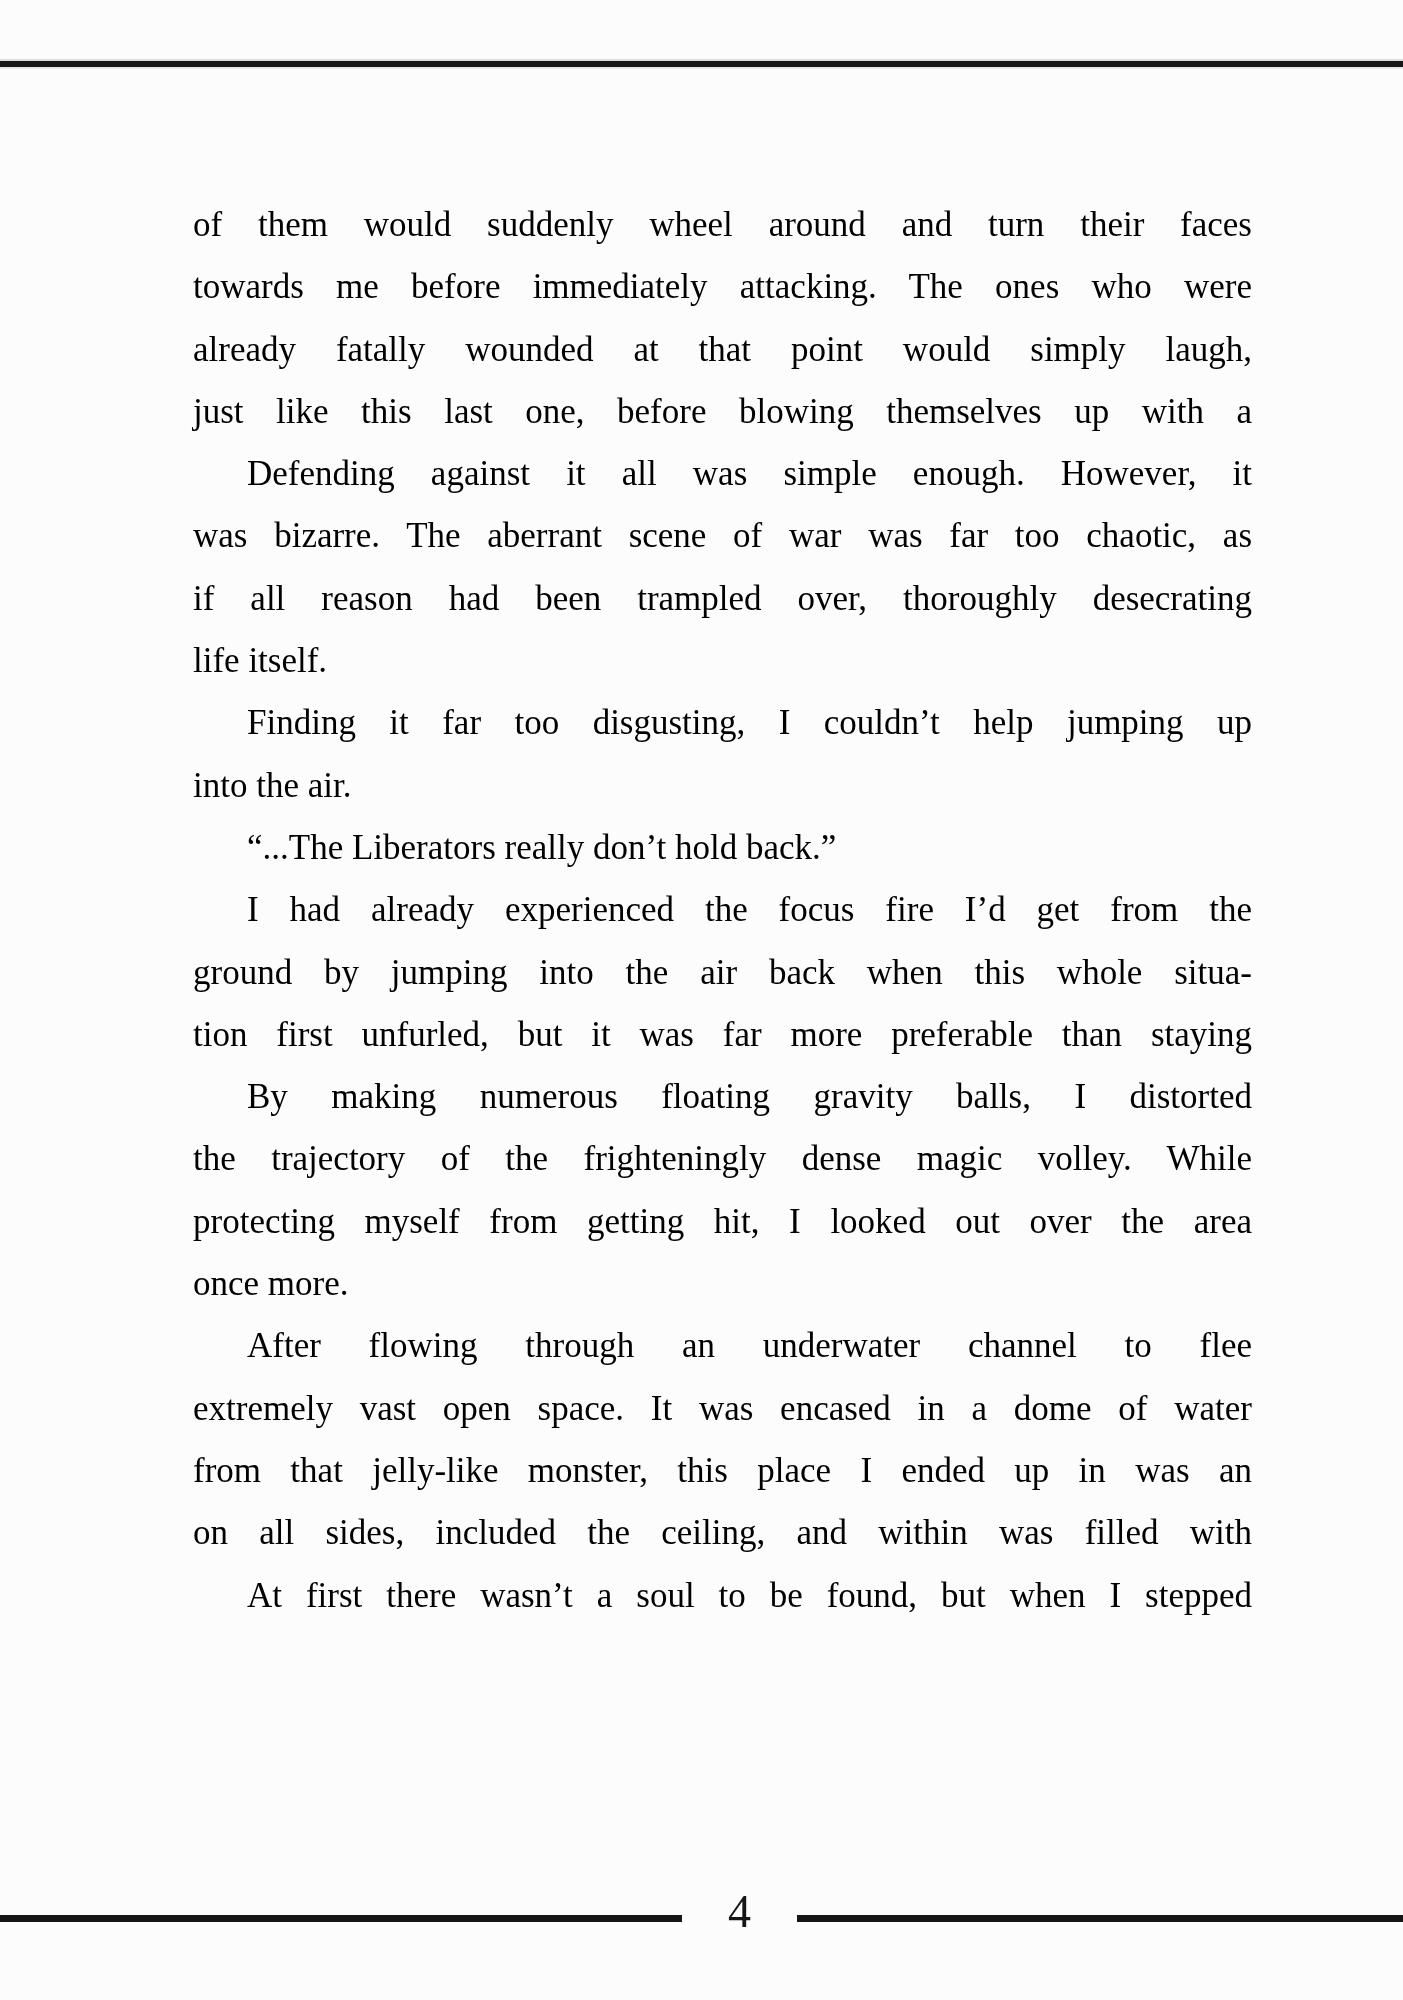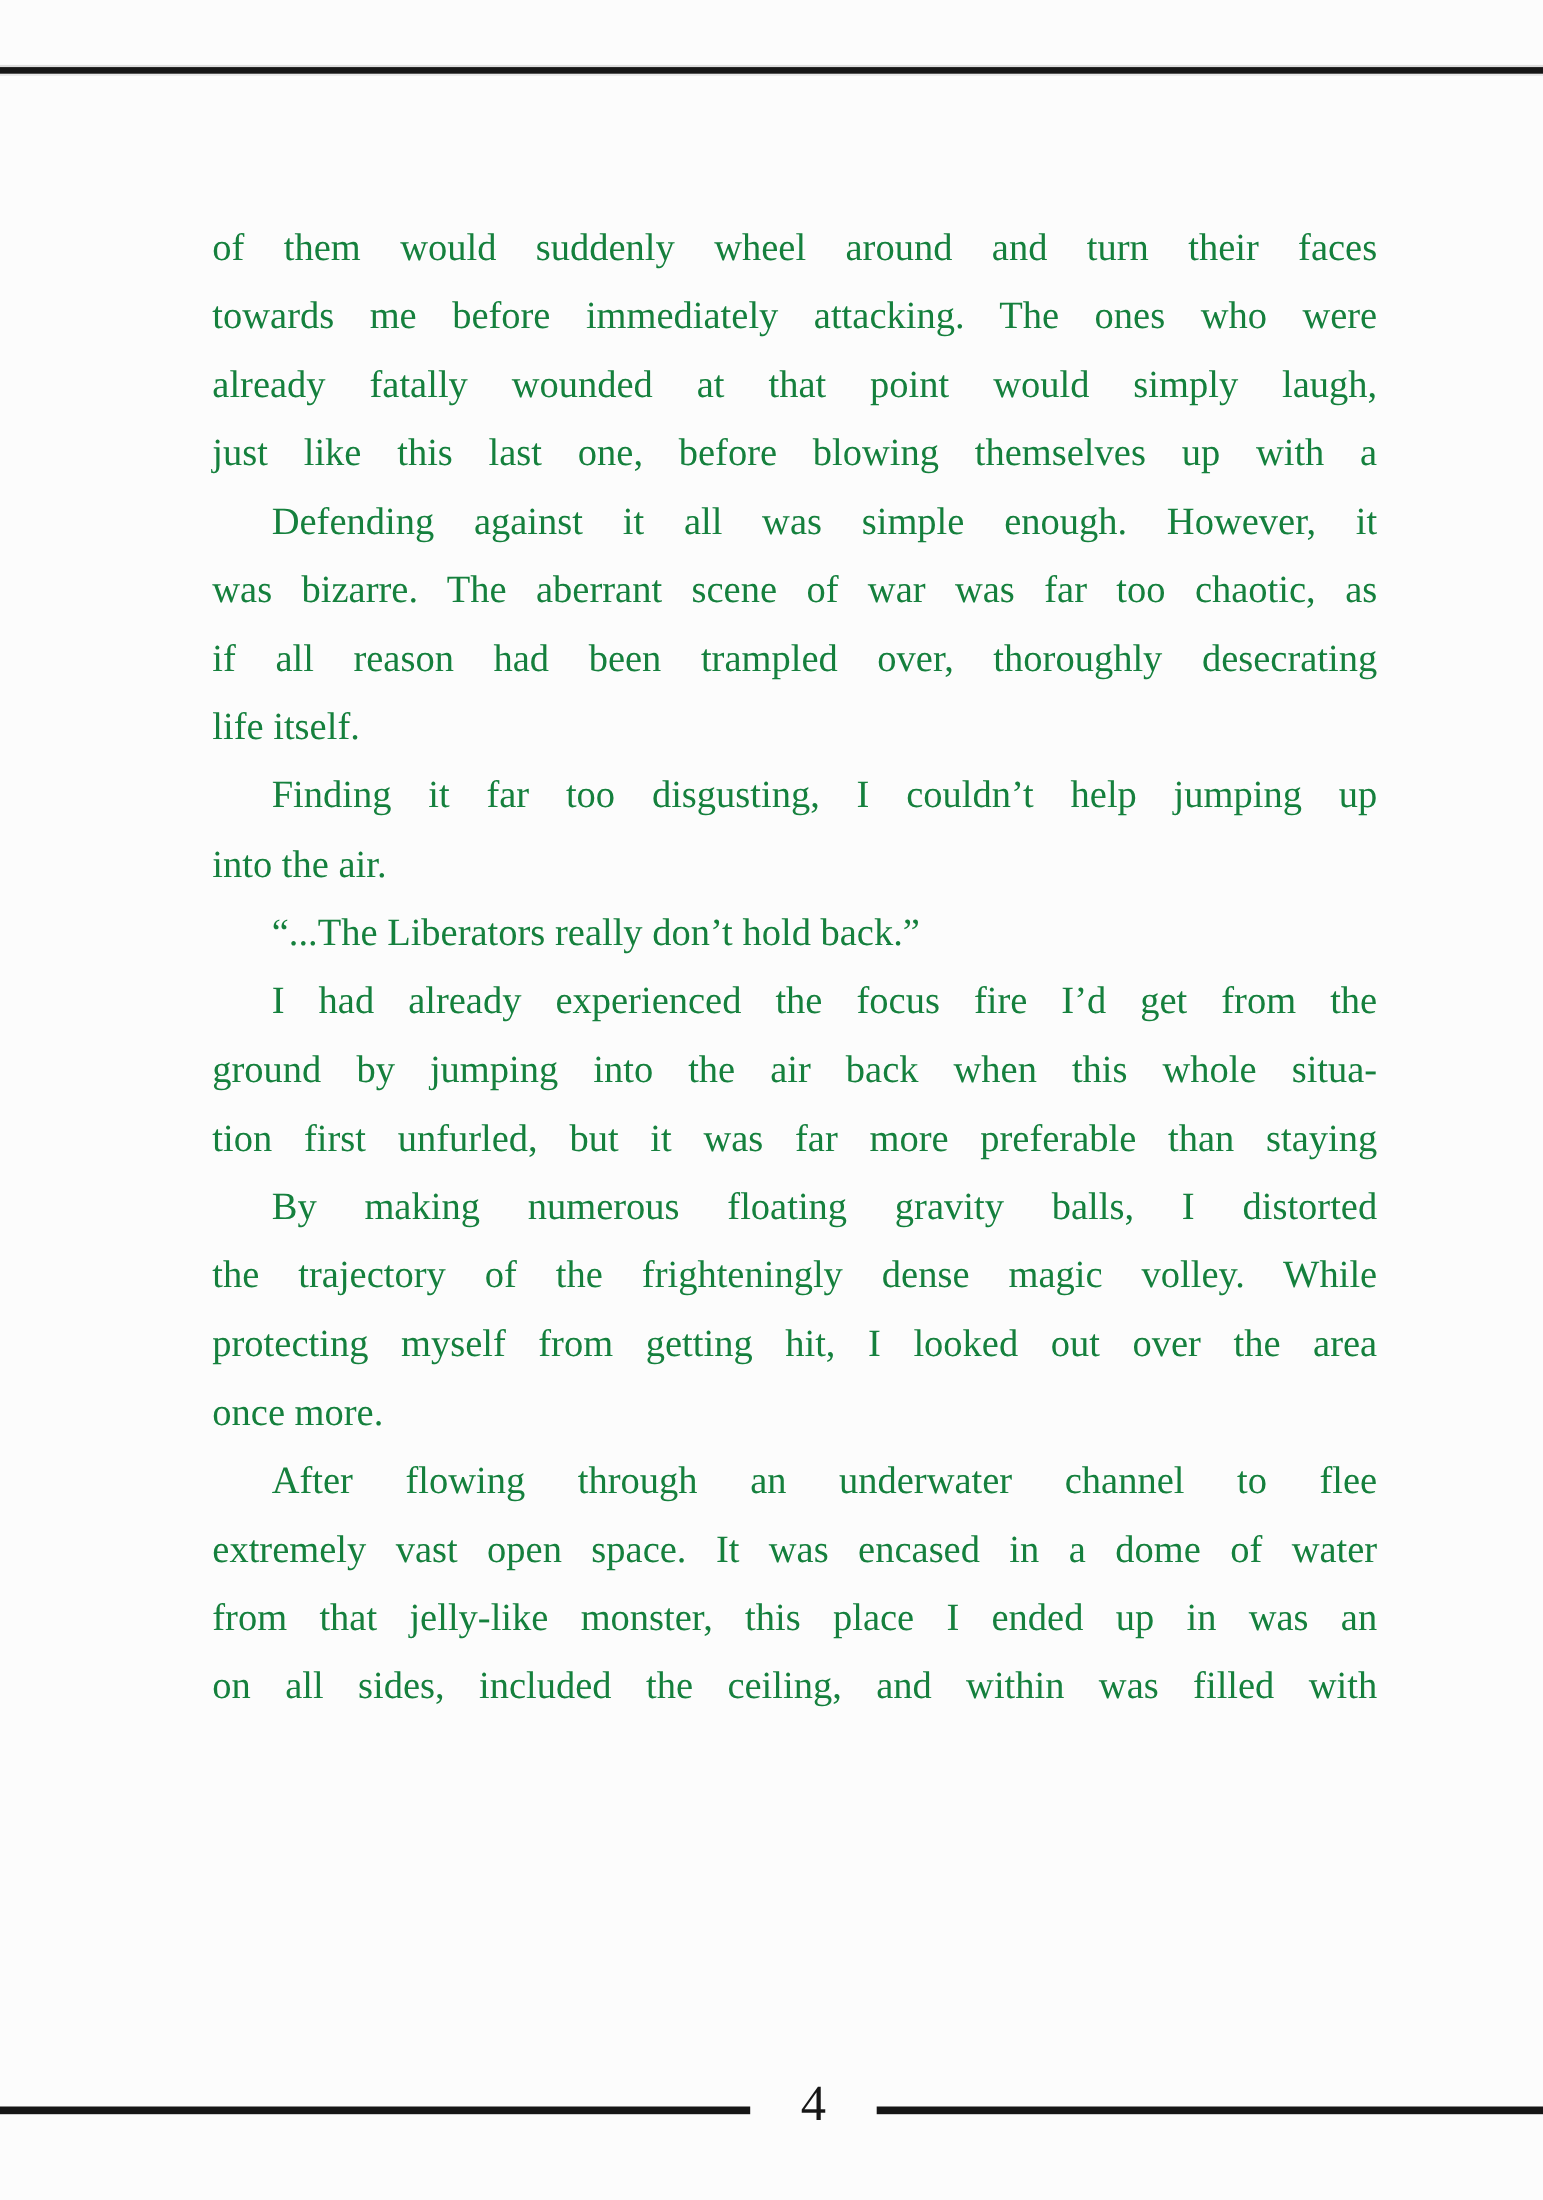--- a/index.html
+++ b/index.html
@@ -36,21 +36,21 @@
     left: 797px;
     top: 1915px;
     width: 606px;
     height: 7px;
   }
   .text {
     position: absolute;
     left: 193px;
     top: 194px;
     width: 1059px;
-    color: #15803d;
+    color: #000000;
   }
   .ln {
     font-size: 35px;
     line-height: 62.3px;
     height: 62.3px;
     overflow: visible;
   }
   .ln.j {
     text-align: justify;
     text-align-last: justify;
@@ -95,17 +95,18 @@
       <div class="ln j">ground by jumping into the air back when this whole situa-</div>
       <div class="ln j">tion first unfurled, but it was far more preferable than staying</div>
       <div class="ln j i">By making numerous floating gravity balls, I distorted</div>
       <div class="ln j">the trajectory of the frighteningly dense magic volley. While</div>
       <div class="ln j">protecting myself from getting hit, I looked out over the area</div>
       <div class="ln e">once more.</div>
       <div class="ln j i">After flowing through an underwater channel to flee</div>
       <div class="ln j">extremely vast open space. It was encased in a dome of water</div>
       <div class="ln j">from that jelly-like monster, this place I ended up in was an</div>
       <div class="ln j">on all sides, included the ceiling, and within was filled with</div>
+      <div class="ln j i">At first there wasn’t a soul to be found, but when I stepped</div>
     </div>
   <div class="rule fl"></div>
   <div class="pagenum">4</div>
   <div class="rule fr"></div>
 </div>
 
 </body></html>

